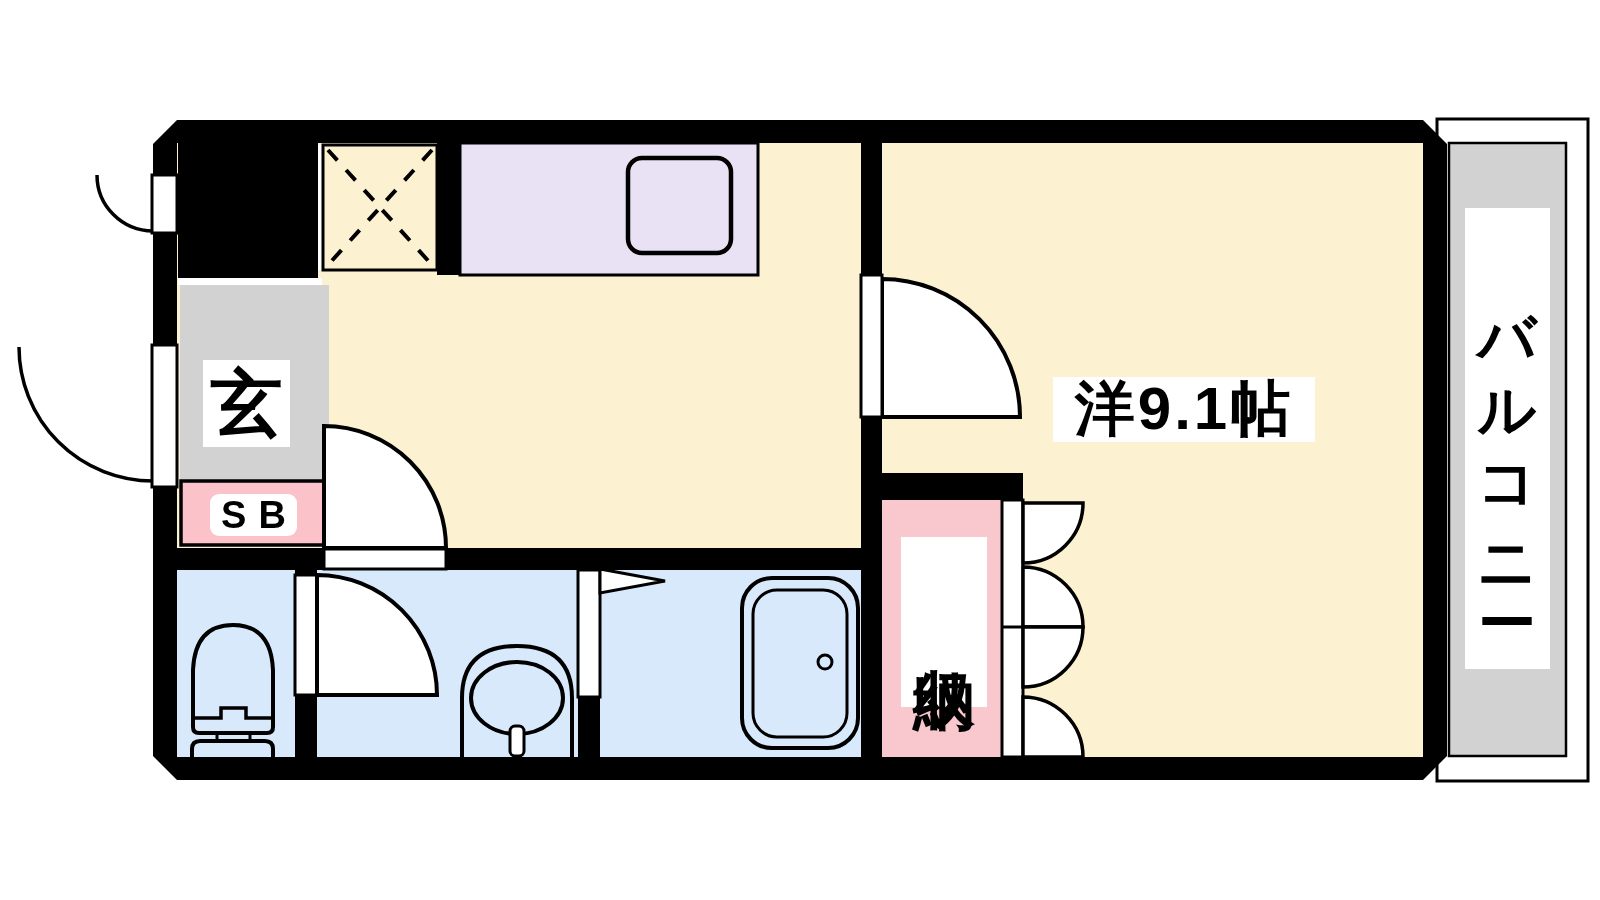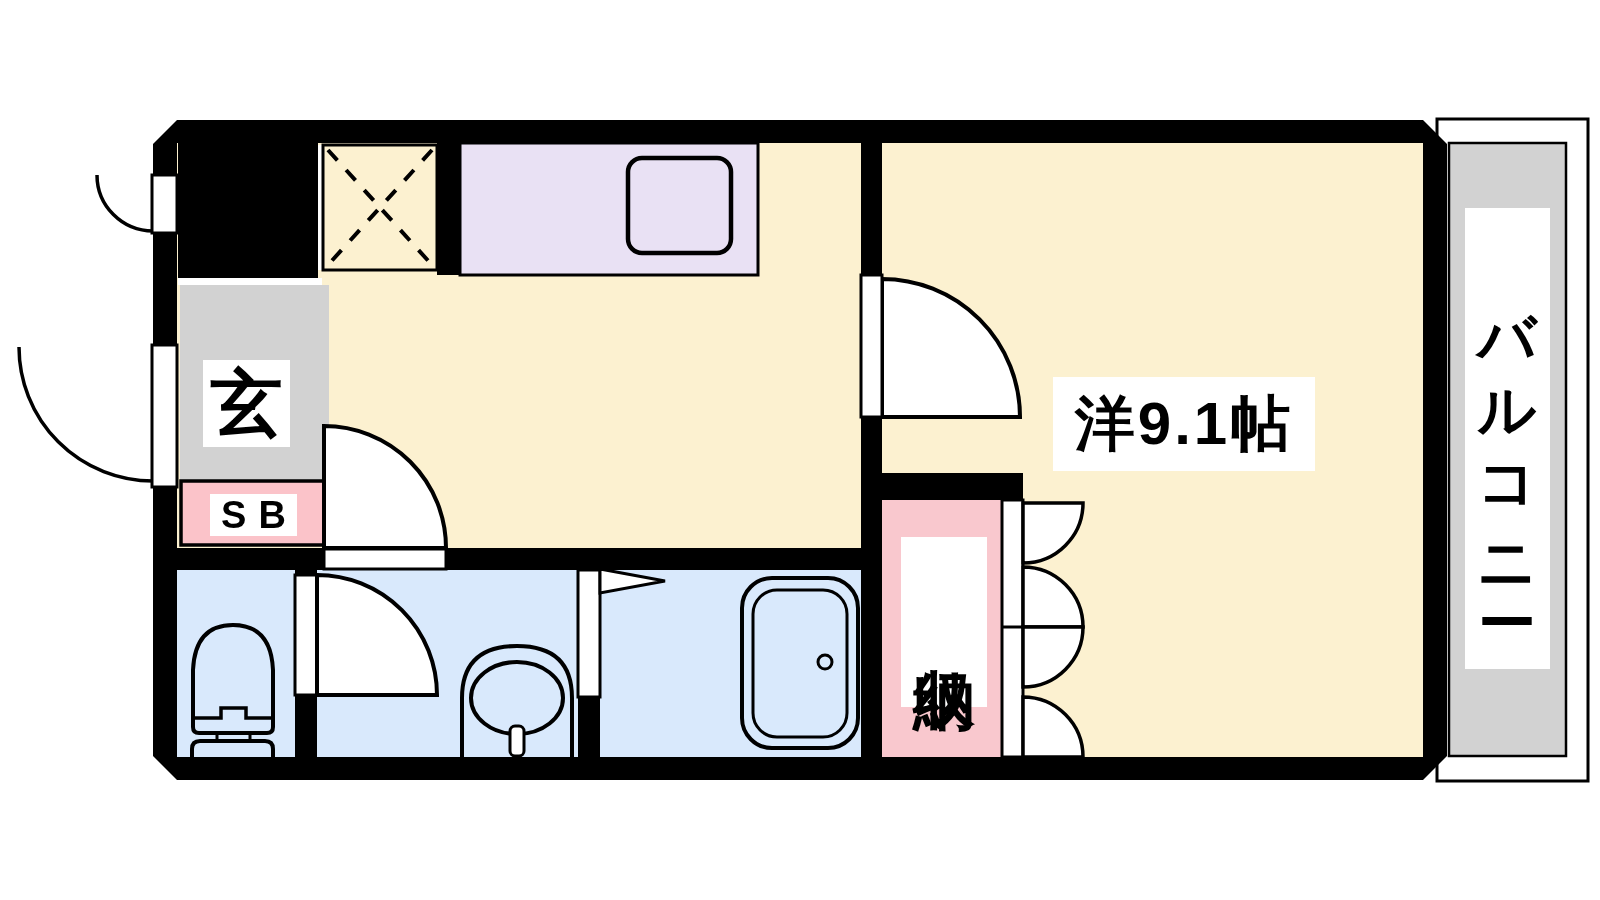--- a/index.html
+++ b/index.html
@@ -3,22 +3,22 @@
 <meta charset="utf-8">
 <style>
   html,body{margin:0;padding:0;background:#ffffff;}
   body{width:1600px;height:900px;overflow:hidden;font-family:"Liberation Sans","DejaVu Sans",sans-serif;}
   #stage{position:relative;width:1600px;height:900px;background:#fff;}
   #plan-svg{position:absolute;left:0;top:0;}
   .room-label{position:absolute;background:#ffffff;color:#000;font-weight:bold;
               display:flex;align-items:center;justify-content:center;text-align:center;}
   .vertical{writing-mode:vertical-rl;text-orientation:mixed;}
   .lbl-genkan{left:203px;top:360px;width:87px;height:87px;font-size:72px;}
-  .lbl-sb{left:210px;top:494px;width:87px;height:42px;font-size:38px;letter-spacing:12px;text-indent:12px;}
-  .lbl-room{left:1053px;top:377px;width:262px;height:94px;font-size:60px;letter-spacing:3px;}
+  .lbl-sb{left:210px;top:494px;width:87px;height:42px;font-size:38px;letter-spacing:12px;text-indent:12px;border-radius:9px;}
+  .lbl-room{left:1053px;top:377px;width:262px;height:65px;font-size:60px;letter-spacing:3px;}
   .lbl-storage{left:901px;top:537px;width:86px;height:170px;font-size:62px;letter-spacing:4px;}
   .lbl-balcony{left:1465px;top:208px;width:85px;height:461px;font-size:58px;letter-spacing:14px;}
 </style>
 </head>
 <body>
 
 <div id="stage">
   <svg id="plan-svg" width="1600" height="900" viewBox="0 0 1600 900">
 
     <g>

